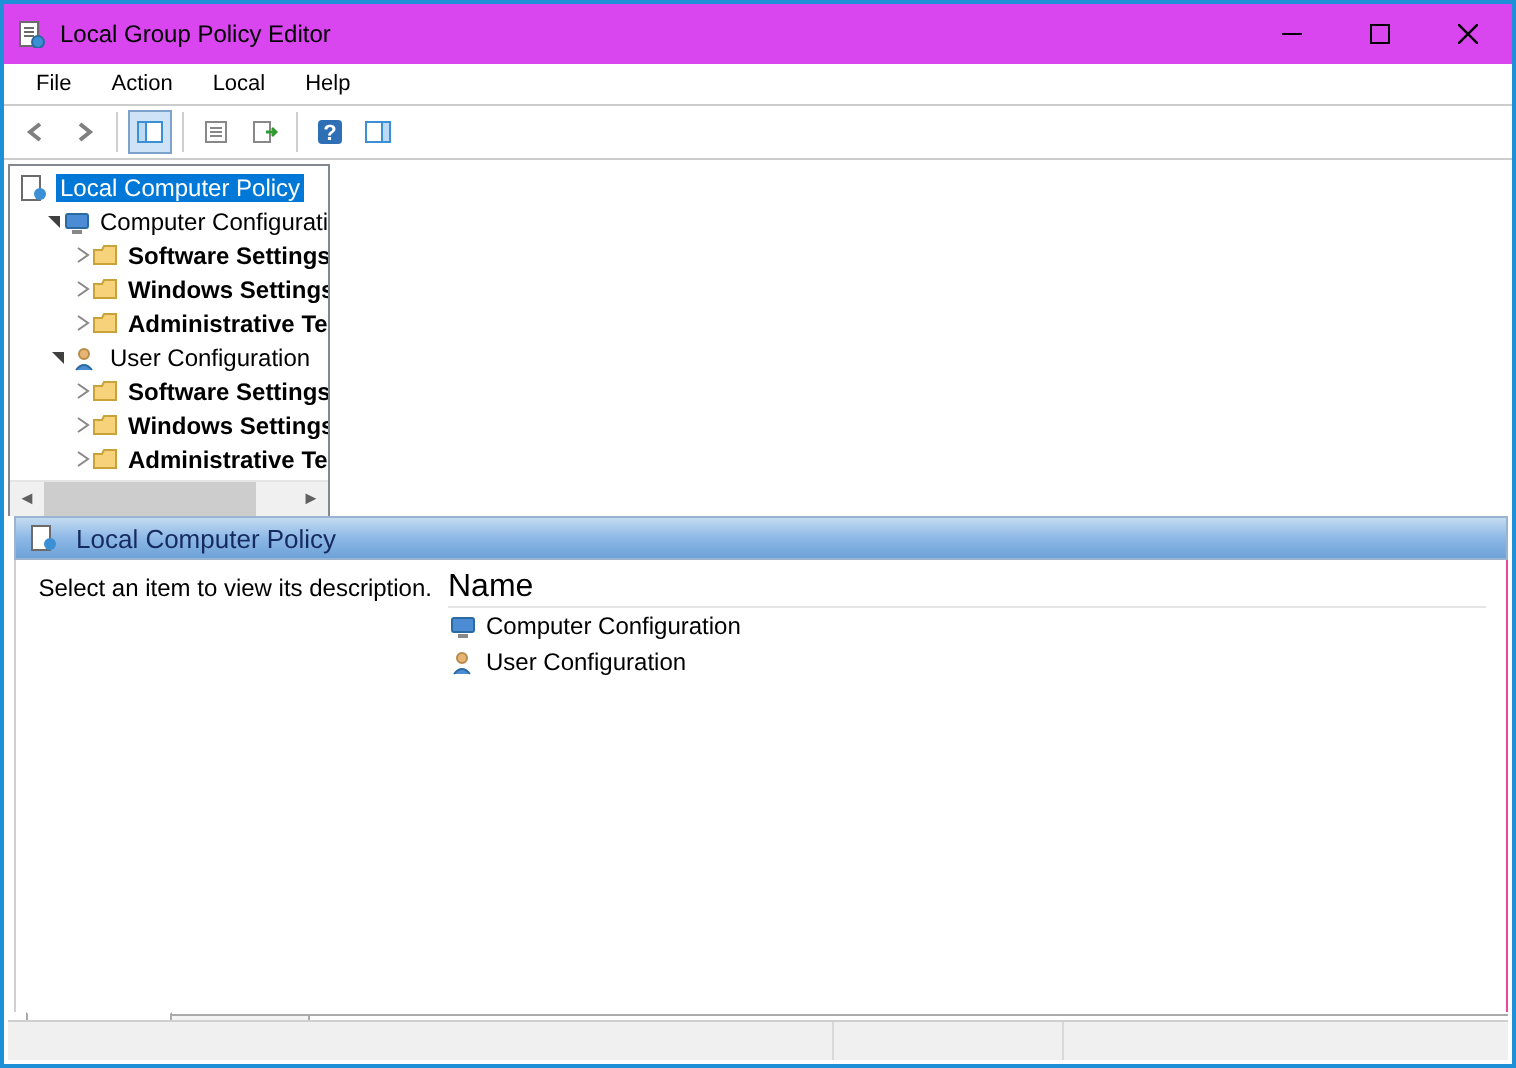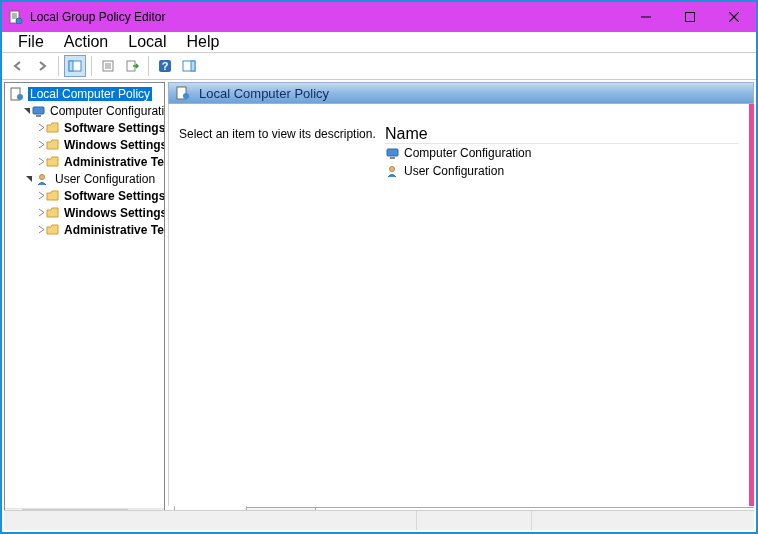--- a/index.html
+++ b/index.html
@@ -38,21 +38,21 @@
     display: flex; align-items: center; justify-content: center;
     font-size: 13px; color: #000;
   }
 
   
   .menubar {
     height: 20px;
     display: flex;
     align-items: center;
     padding: 0 6px;
-    font-size: 16px;
+    font-size: 11px;
     color: #000;
   }
   .menuitem { padding: 2px 10px; }
 
   
   .toolbar {
     height: 28px;
     border-top: 1px solid #ccc;
     border-bottom: 1px solid #ccc;
     display: flex;
@@ -67,20 +67,21 @@
     margin: 0 1px;
   }
   .tbbtn.active { border:1px solid #7da2ce; background:#cfe3f7; }
   .tbsep { width:1px; height:20px; background:#cfcfcf; margin:0 4px; }
 
   
   .content {
     position: absolute;
     top: 80px; left: 2px; right: 2px; bottom: 6px;
     display: flex;
+    flex-direction: column;
   }
 
   
   .treewrap {
     width: 161px;
     border: 1px solid #828790;
     display: flex; flex-direction: column;
     background:#fff;
   }
   .tree {
@@ -126,23 +127,24 @@
     background: linear-gradient(to bottom, #c4dbf1 0%, #8db8e6 50%, #6ea2d8 100%);
     border:1px solid #9ab4cf;
     display:flex; align-items:center;
     padding-left:6px;
   }
   .righthdr .icon { width:16px;height:16px;display:inline-flex;align-items:center;justify-content:center;margin-right:8px;}
   .righthdr .txt { color:#152a5e; font-size:13px; }
   .rightbody {
     flex:1;
     border-left:1px solid #cfcfcf;
-    border-right:5px solid #ec4899;
+    border-right:1px solid #ec4899;
     display:flex;
-    padding:20px 6px;
+    padding:4px 6px;
+    text-align:right;
   }
   .desccol { width:206px; padding:3px 4px; font-size:12px; color:#000;}
   .listcol { flex:1; padding:0 4px;}
   .listhdr { height:20px; display:flex; align-items:center; border-bottom:1px solid #e5e5e5; font-size:16px;}
   .listrow { height:18px; display:flex; align-items:center; font-size:12px;}
   .listrow .icon{width:16px;height:16px;margin-right:3px;display:inline-flex;align-items:center;justify-content:center;}
   .tabsrow {
     height:20px;
     display:flex; align-items:flex-end;
     padding-left:6px;

